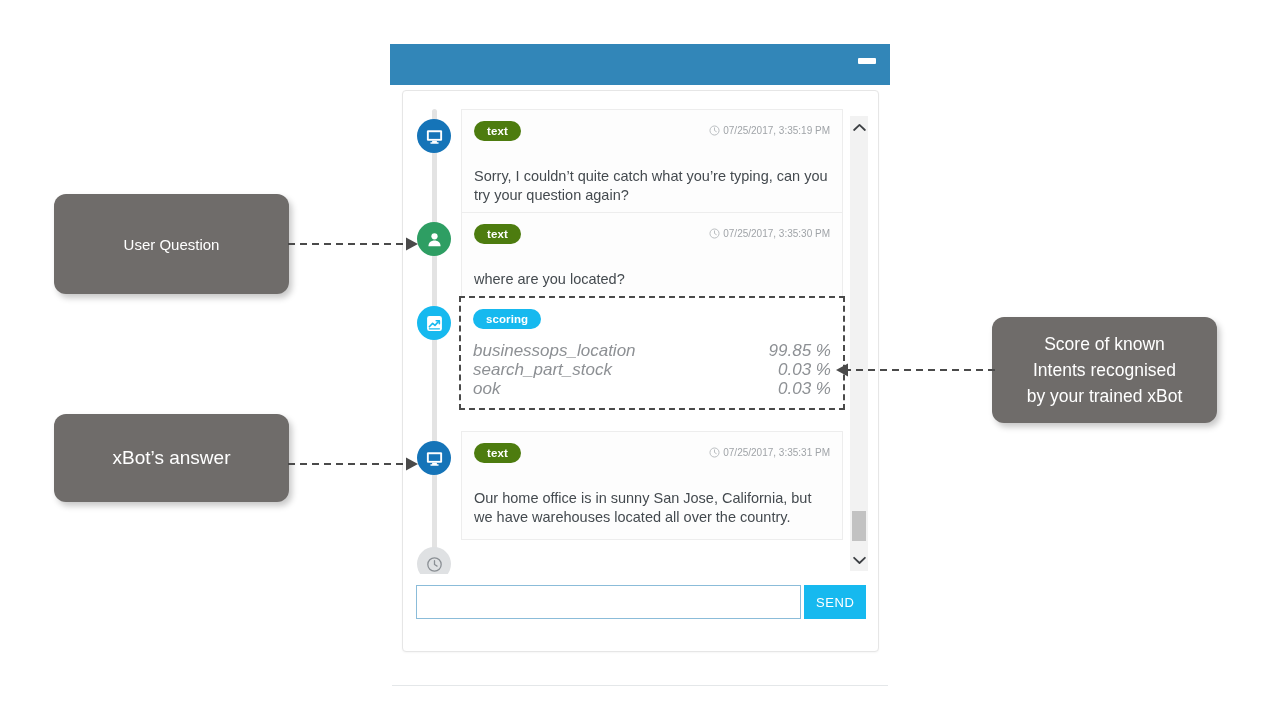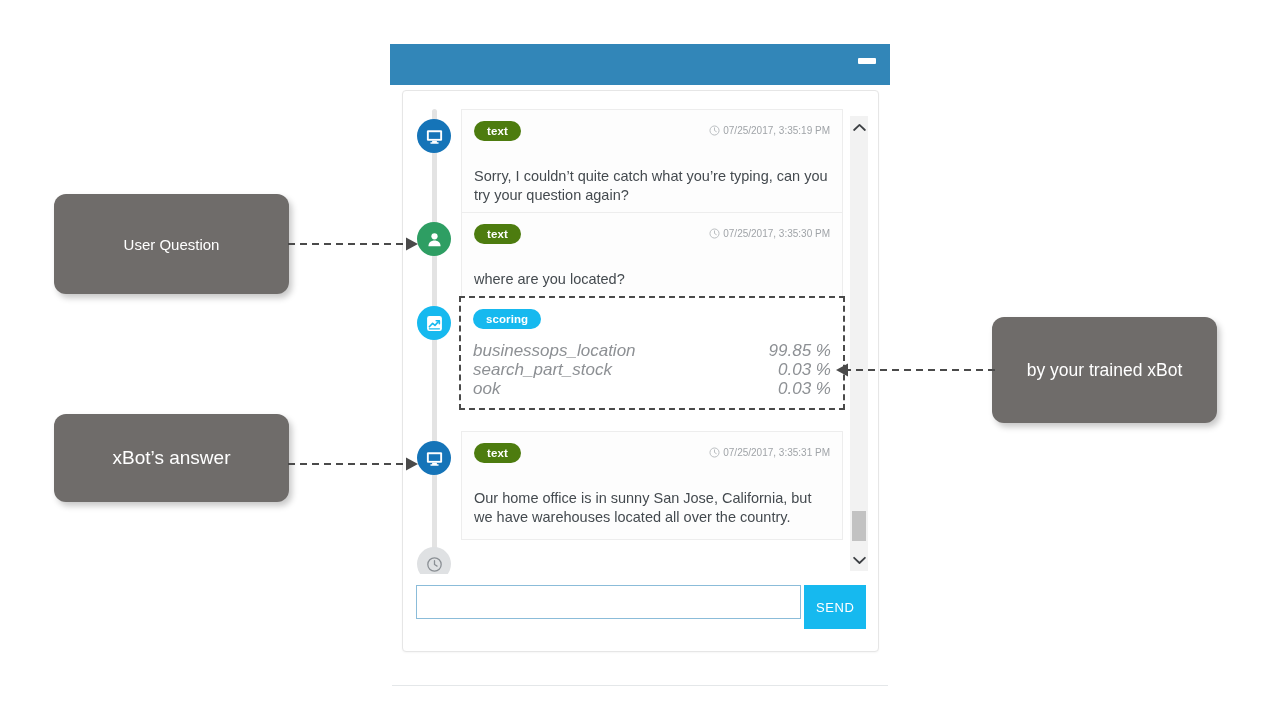--- a/index.html
+++ b/index.html
@@ -178,21 +178,21 @@
     border: 1px solid #8bbcd9;
     box-sizing: border-box;
     outline: none;
     font-family: "Liberation Sans", sans-serif;
     font-size: 13px;
     padding: 0 8px;
     color: #444a4f;
     background: #ffffff;
   }
   #send-button {
-    width: 62px; height: 44px;
+    width: 62px; height: 34px;
     margin-left: 3px;
     background: #16b9ef;
     color: #ffffff;
     border: none;
     font-family: "Liberation Sans", sans-serif;
     font-size: 13px;
     letter-spacing: 0.6px;
     cursor: pointer;
   }
 
@@ -385,20 +385,22 @@
   <div class="callout" id="callout-user">
     <span>User Question</span>
   </div>
 
   <div class="callout" id="callout-answer">
     <span>xBot’s answer</span>
   </div>
 
   <div class="callout" id="callout-score">
     <div>
+      <div>Score of known</div>
+      <div>Intents recognised</div>
       <div>by your trained xBot</div>
     </div>
   </div>
 
   <svg class="connector" style="left:286px; top:232px;" width="140" height="24">
     <path d="M2 12H122" stroke="#4a4a4a" stroke-width="2" stroke-dasharray="7 5" fill="none"></path>
     <path d="M120 5.5L132 12l-12 6.5z" fill="#4a4a4a"></path>
   </svg>
 
   <svg class="connector" style="left:286px; top:452px;" width="140" height="24">

